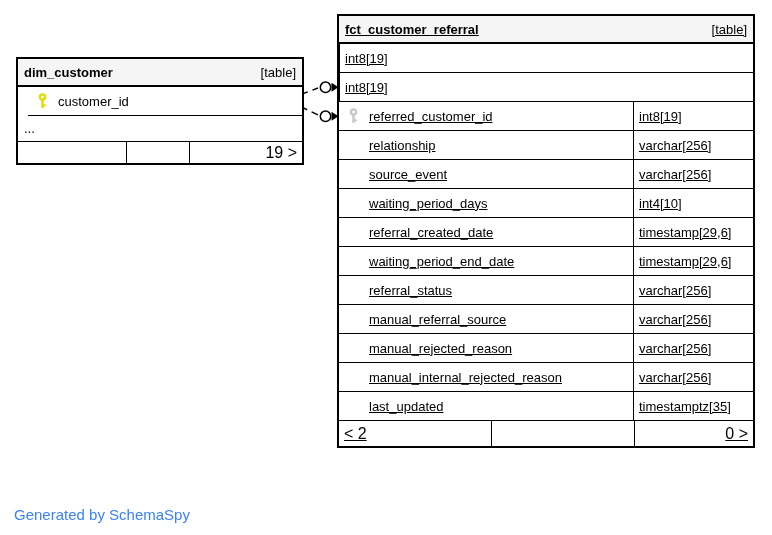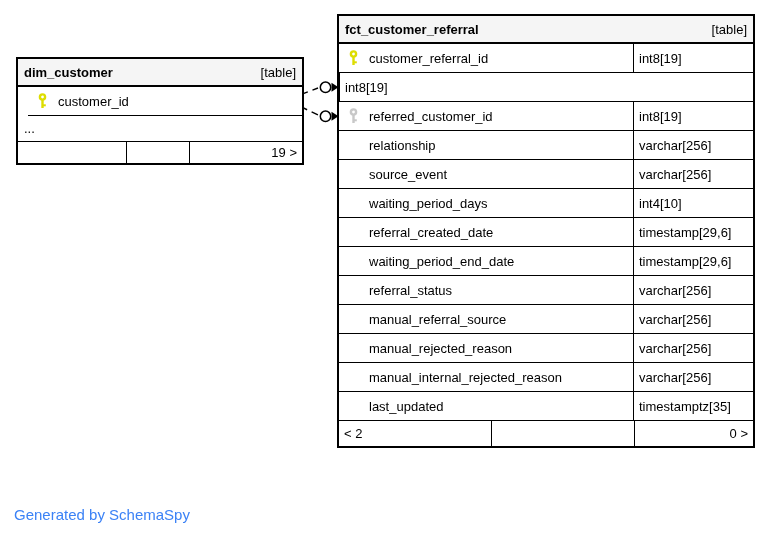--- a/index.html
+++ b/index.html
@@ -62,38 +62,38 @@
     height: 26px;
     display: flex;
     align-items: center;
     padding-left: 6px;
     border-bottom: 1px solid #000000;
     font-size: 13px;
     box-sizing: border-box;
   }
   .tbl-footer {
     display: flex;
-    font-size: 13px;
+    font-size: 16px;
   }
   .fct .tbl-footer { height: 25px; }
   .dim .tbl-footer { height: 21px; }
   .foot-cell {
     border-right: 1px solid #000000;
     display: flex;
     align-items: center;
     box-sizing: border-box;
   }
   .foot-cell:last-child { border-right: none; flex: 1; justify-content: flex-end; padding-right: 5px; }
   .foot-cell:first-child { padding-left: 5px; }
   .fct .foot-cell.c1 { width: 153px; }
   .fct .foot-cell.c2 { width: 143px; }
   .dim .foot-cell.c1 { width: 109px; }
   .dim .foot-cell.c2 { width: 63px; }
   #dim-customer { left: 16px; top: 57px; width: 288px; }
-  #fct-customer-referral { left: 337px; top: 14px; width: 418px; }
+  #fct-customer-referral { left: 337px; top: 14px; width: 418px; text-decoration: underline; }
   #connector-overlay {
     position: absolute;
     left: 0; top: 0;
     width: 772px; height: 535px;
     pointer-events: none;
   }
   .credit {
     position: absolute;
     left: 14px;
     top: 506px;
@@ -142,30 +142,20 @@
   </div>
 </div>
 
 <div class="db-table fct" id="fct-customer-referral">
   <div class="tbl-header">
     <span class="tbl-title">fct_customer_referral</span>
     <span class="tbl-badge">[table]</span>
   </div>
 
   <div class="tbl-row">
-    <div class="cell-name">
-      <span class="key-icon">
-        <svg width="11" height="16" viewBox="0 0 11 16">
-            <circle cx="5.5" cy="4" r="2.6" fill="none" stroke="#dddd00" stroke-width="2.4"></circle>
-            <line x1="5.5" y1="6.5" x2="5.5" y2="15" stroke="#dddd00" stroke-width="2.4"></line>
-            <line x1="5.5" y1="12.3" x2="8.8" y2="12.3" stroke="#dddd00" stroke-width="2"></line>
-          </svg>
-      </span>
-      <span>customer_referral_id</span>
-    </div>
     <div class="cell-type">
         <span>int8[19]</span>
       </div>
   </div>
 
   <div class="tbl-row">
     <div class="cell-type">
         <span>int8[19]</span>
       </div>
   </div>

